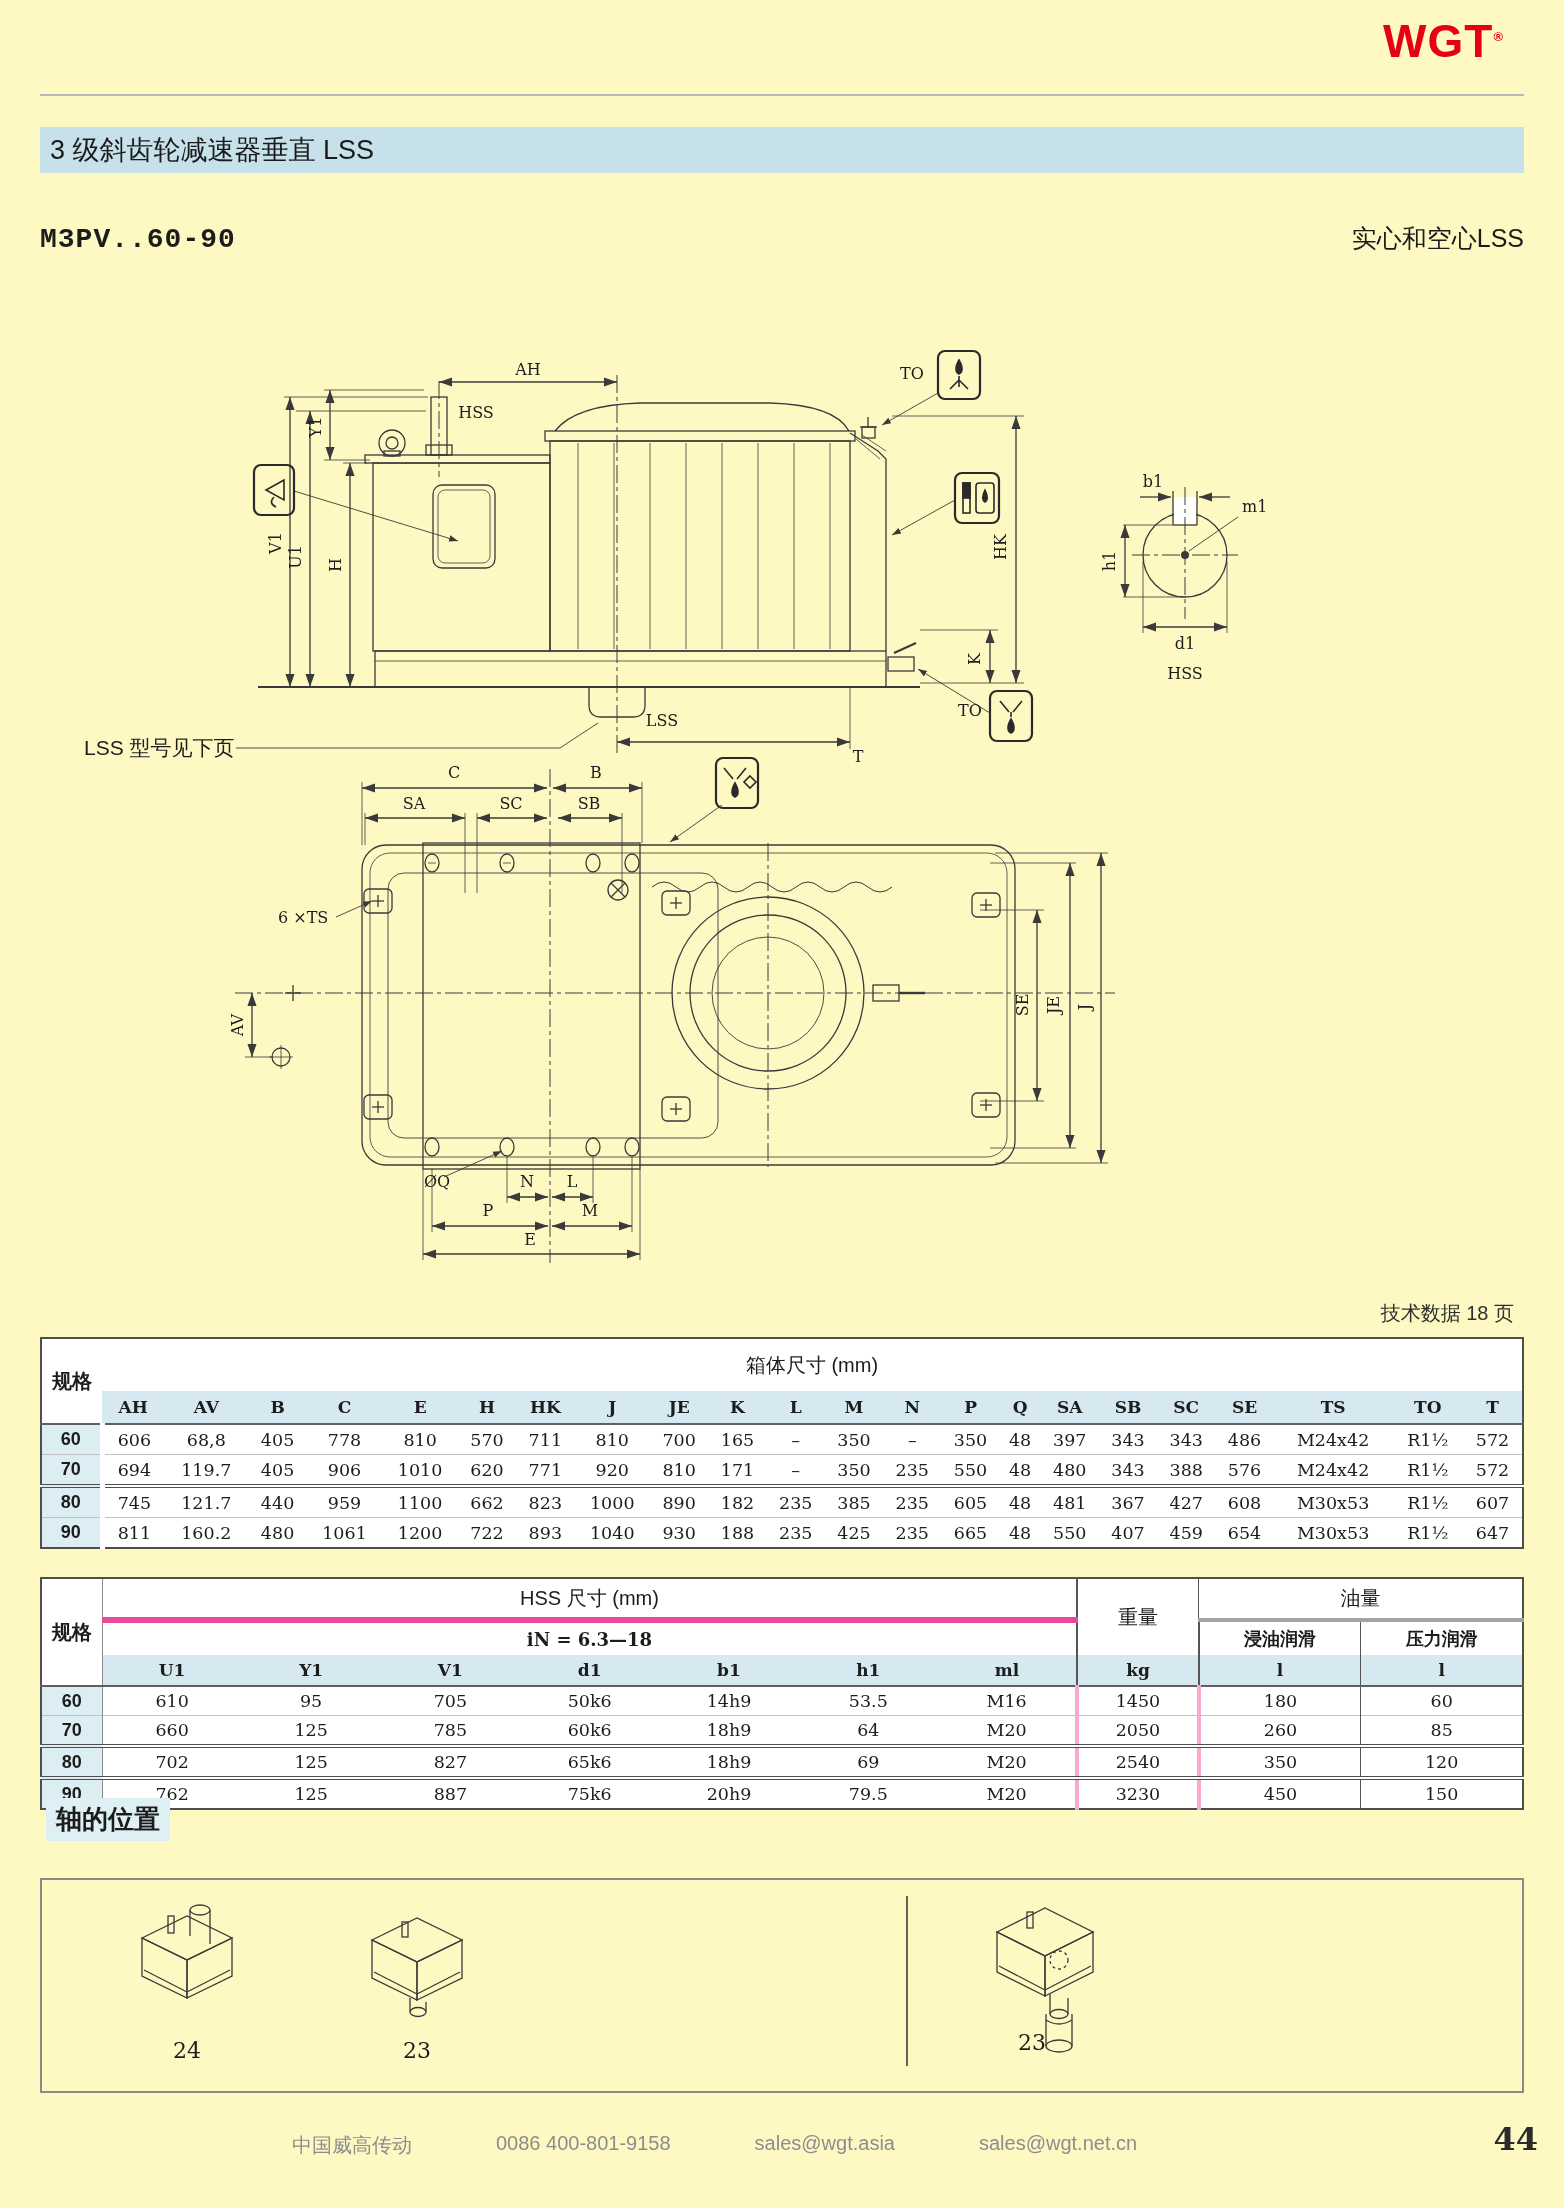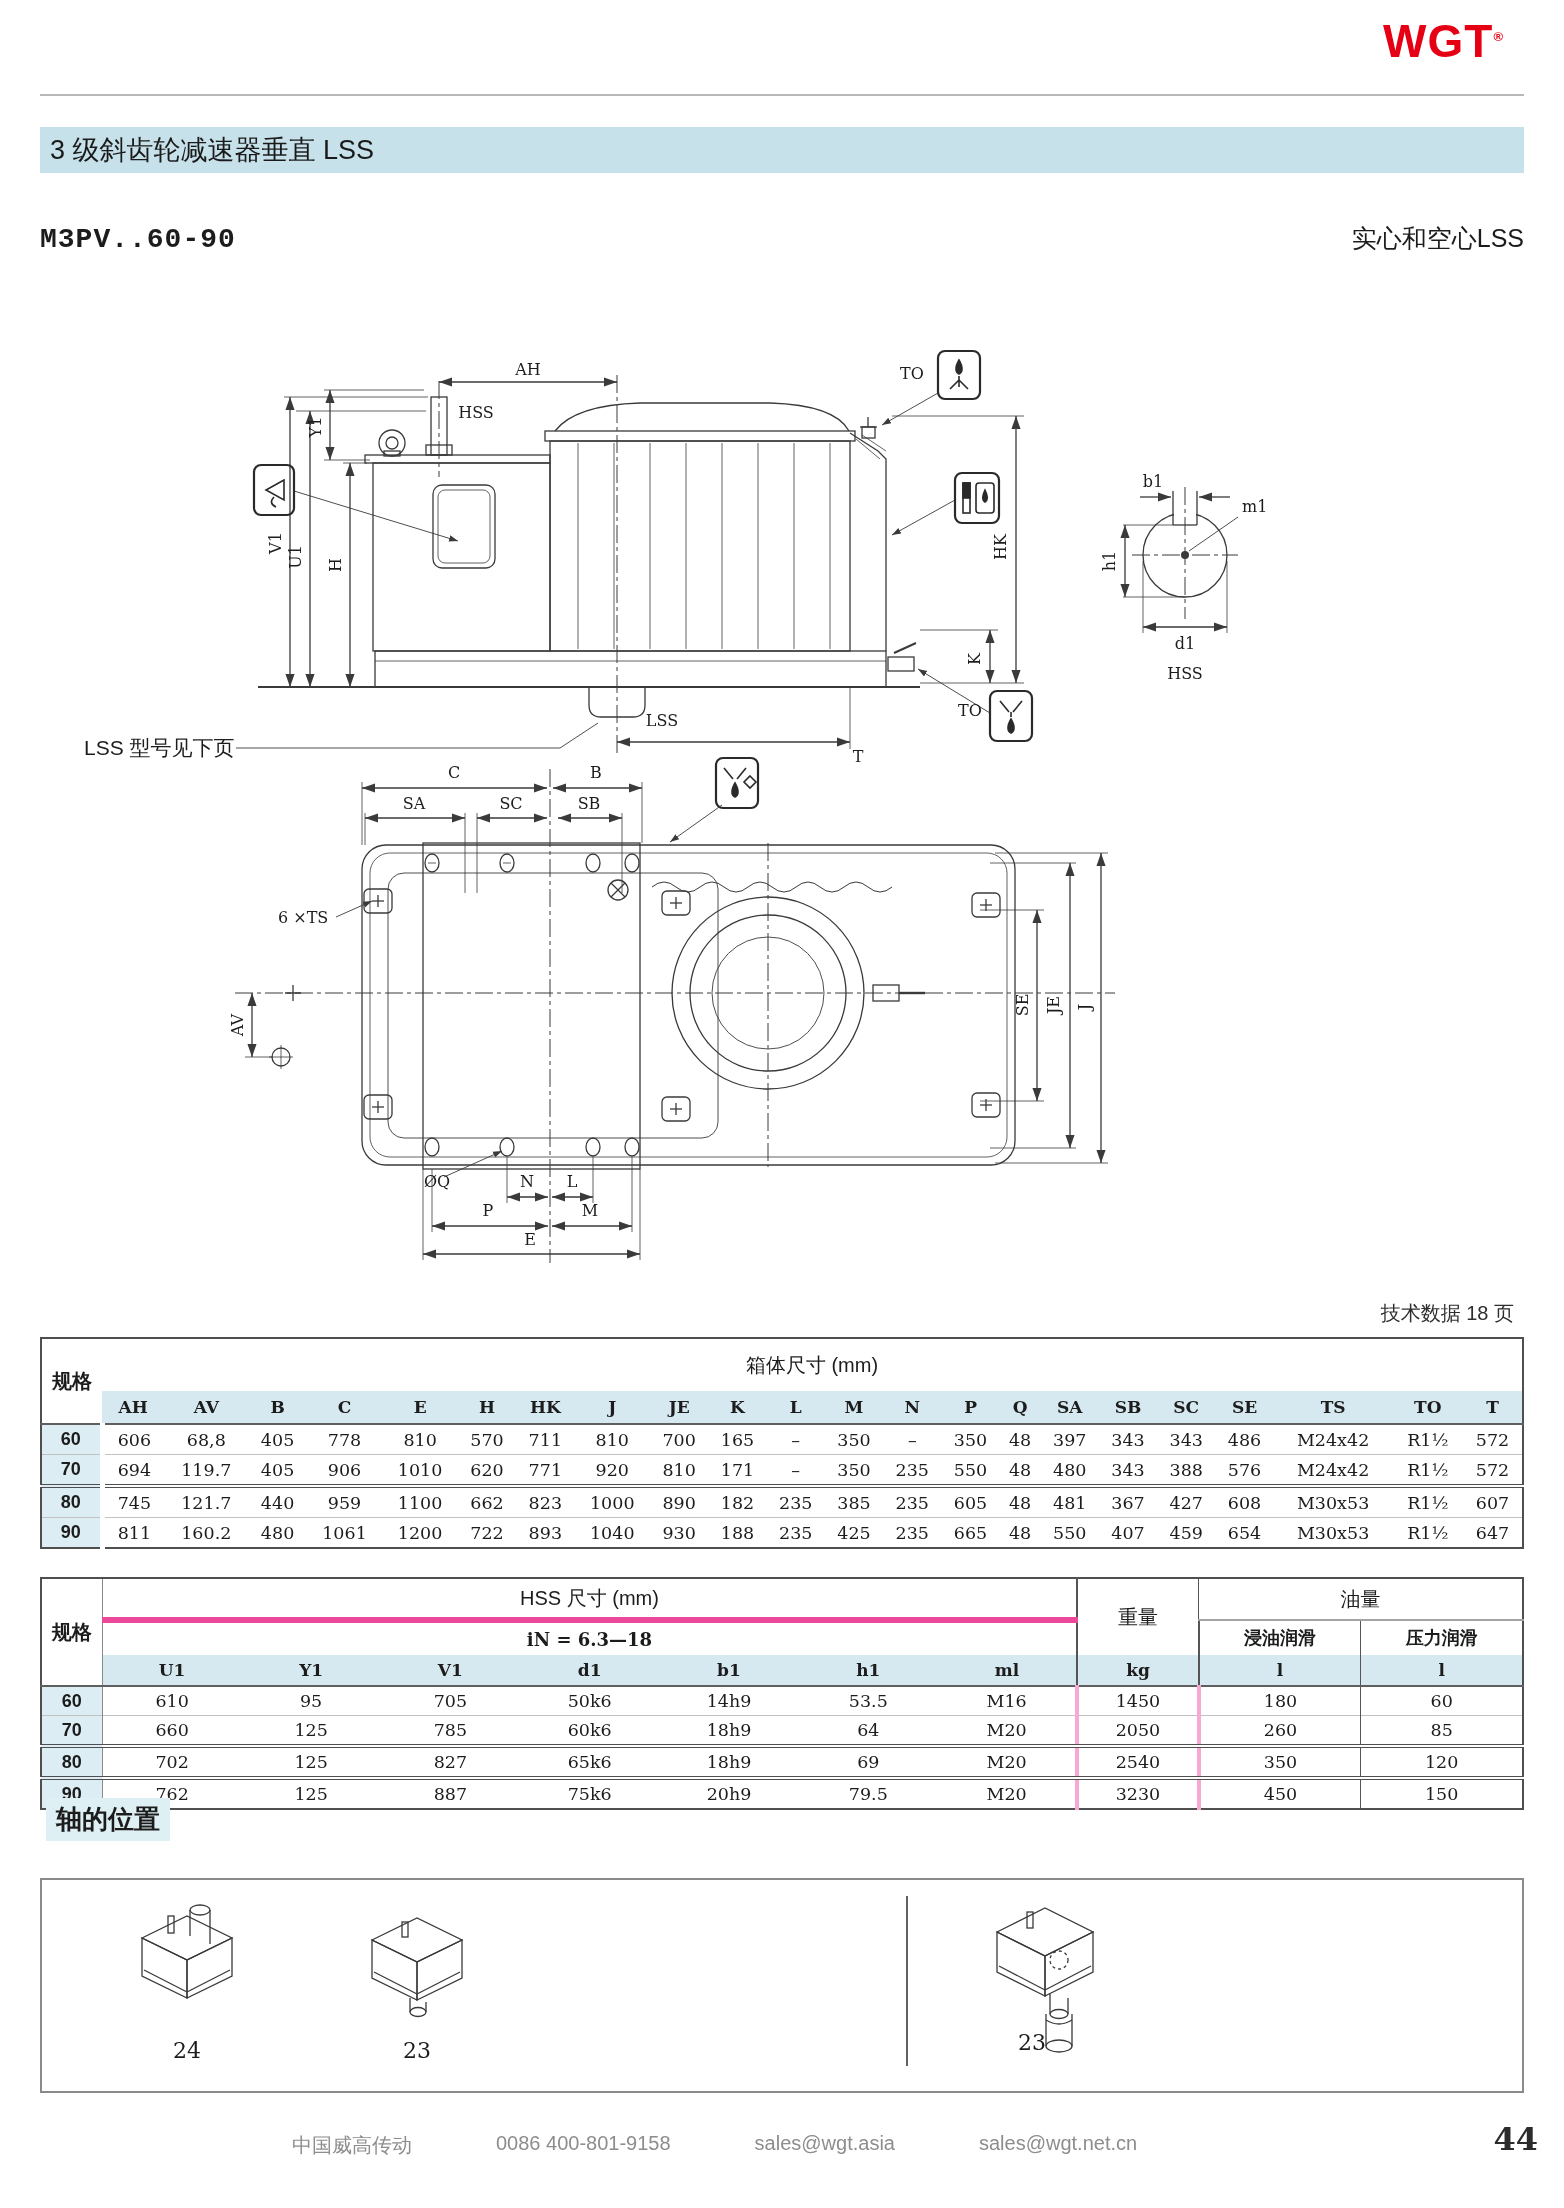--- a/index.html
+++ b/index.html
@@ -1,16 +1,16 @@
 <!DOCTYPE html>
 <html><head>
 <meta charset="utf-8">
 <style>
   html,body{margin:0;padding:0;background:#e8e8e8;}
-  .page{position:relative;width:1564px;height:2208px;background:#ffffff;margin:0 auto;
+  .page{position:relative;width:1564px;height:2208px;background:#fef9c3;margin:0 auto;
         font-family:"Liberation Sans",sans-serif;overflow:hidden;color:#1c1c1c;}
   .logo{position:absolute;top:14px;right:60px;font-size:46px;font-weight:900;letter-spacing:1px;
         font-family:"Liberation Sans",sans-serif;}
   .logo .reg{font-size:13px;vertical-align:super;font-weight:700;}
   .rule{position:absolute;top:94px;left:40px;width:1484px;border-top:2px solid #b8b8b8;}
   .section-bar{position:absolute;top:127px;left:40px;width:1484px;height:46px;background:#c7e1ea;
         display:flex;align-items:center;padding-left:10px;box-sizing:border-box;font-size:27px;color:#1a1a1a;}
   .model-row{position:absolute;top:222px;left:40px;width:1484px;display:flex;justify-content:space-between;align-items:baseline;}
   .model{font-family:"Liberation Mono",monospace;font-size:28px;font-weight:700;letter-spacing:1px;}
   .shaft-note{font-size:25px;}
@@ -32,21 +32,21 @@
   .spec-cell{background:#dcedf3;font-family:"Liberation Sans",sans-serif;font-weight:600;font-size:18px;}
   .t1 tbody .spec-cell{border-right:5px solid #fff;}
   .t1 tbody td{font-size:17.5px;height:27px;}
   .t1 tbody tr+tr th,.t1 tbody tr+tr td{border-top:1px solid #c2c2c2;}
   .t1 tr.heavy th,.t1 tr.heavy td{border-top:4px double #4f4f4f;}
   .t2 thead{border-bottom:2px solid #5f5f5f;}
   .t2 .r1 th{height:36px;}
   .t2 .spec-h,.t2 tbody .spec-cell{border-right:1px solid #8a8a8a;}
   .group-h2{font-family:"Liberation Sans",sans-serif;font-size:20px;font-weight:500;border-bottom:6px solid #ec4899;}
   .wt{font-family:"Liberation Sans",sans-serif;font-size:20px;font-weight:500;border-left:2px solid #555;}
-  .oil-h{font-family:Liberation Sans, sans-serif;font-size:20px;font-weight:500;border-left:1.5px solid #555;border-bottom:2px solid #a3a3a3;}
+  .oil-h{font-family:Liberation Sans, sans-serif;font-size:20px;font-weight:500;border-left:1.5px solid #555;border-bottom:4px solid #a3a3a3;}
   .t2 .r2 th{height:30px;font-size:18px;font-weight:700;}
   .oil-sub{font-family:"Liberation Sans",sans-serif;font-size:18px;margin-left:43px;}
   .oil-sub1{border-left:2px solid #555;}
   .oil-sub2{border-left:1.5px solid #555;}
   .t2 .r3 td{background:#d7e9f0;font-size:17px;font-weight:600;height:28px;}
   .t2 .r3 td:nth-child(8),.t2 .r3 td:nth-child(9){border-left:2px solid #555;}
   .t2 .r3 td:nth-child(10){border-left:1.5px solid #555;}
   .t2 tbody td{font-size:17.5px;height:26px;}
   .t2 tbody tr+tr th,.t2 tbody tr+tr td{border-top:1px solid #c2c2c2;}
   .t2 tr.heavy th,.t2 tr.heavy td{border-top:4px double #4f4f4f;}

